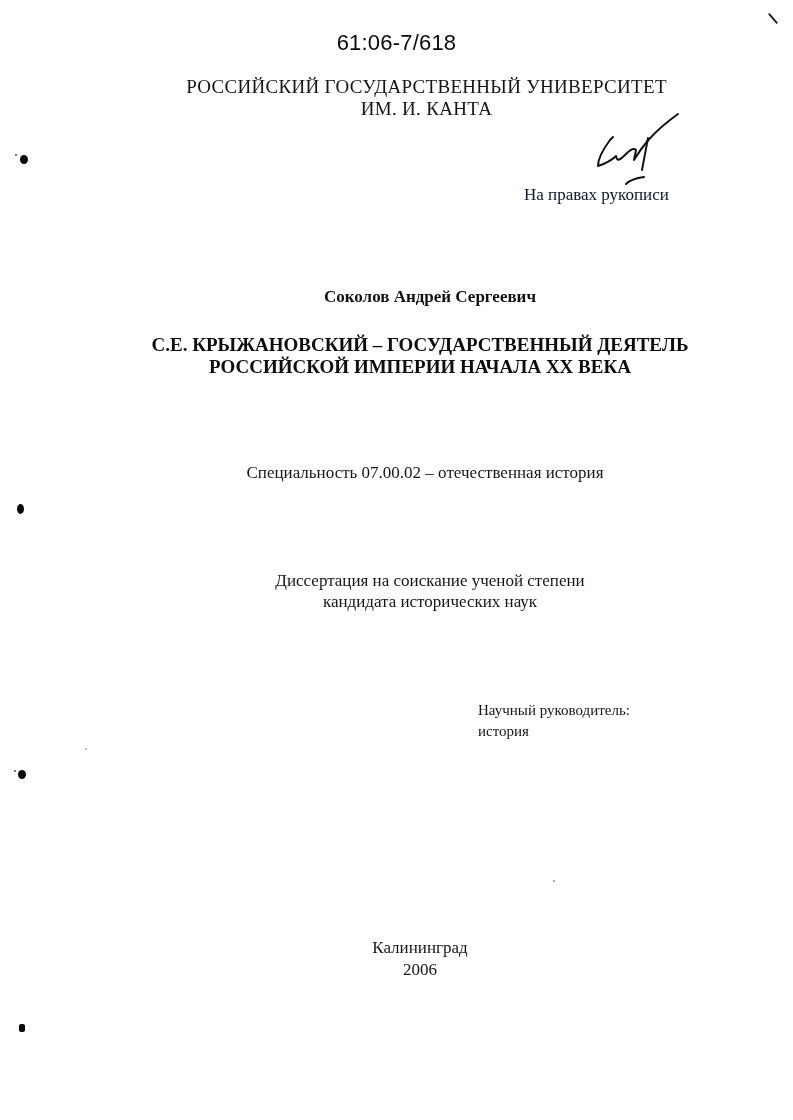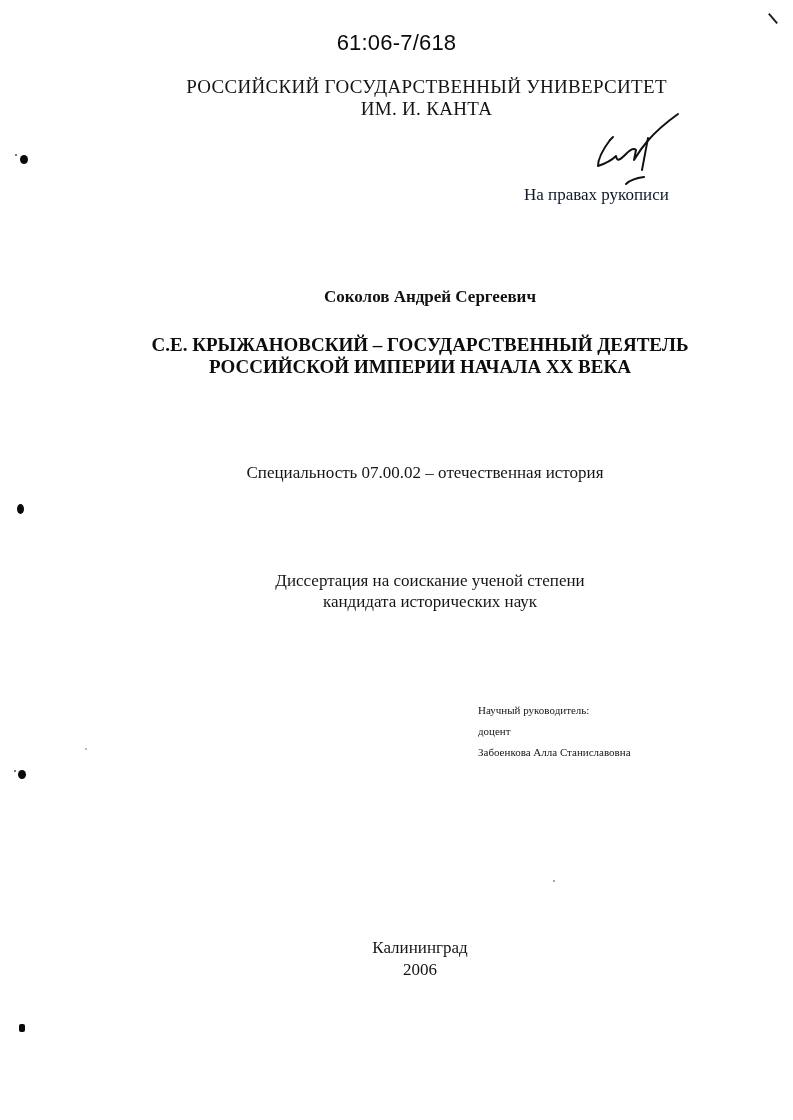--- a/index.html
+++ b/index.html
@@ -64,21 +64,21 @@
     }
     .dissertation {
       left: 0; width: 860px; top: 570px;
       text-align: center;
       font-size: 17px;
       line-height: 21px;
       color: #151515;
     }
     .supervisor {
       left: 478px; top: 700px;
-      font-size: 11px;
+      font-size: 15px;
       line-height: 21px;
       color: #151515;
     }
     .city-year {
       left: 0; width: 840px; top: 937px;
       text-align: center;
       font-size: 17px;
       line-height: 22px;
       color: #151515;
     }
@@ -128,22 +128,21 @@
 
 <div class="abs specialty">Специальность 07.00.02 – отечественная история</div>
 
 <div class="abs dissertation">
   <div>Диссертация на соискание ученой степени</div>
   <div>кандидата исторических наук</div>
 </div>
 
 <div class="abs supervisor">
   <div>Научный руководитель:</div>
-  <div>доцент</div>
-  <div>Забоенкова Алла Станиславовна</div>
+  <div>история</div>
 </div>
 
 <div class="abs city-year">
   <div>Калининград</div>
   <div>2006</div>
 </div>
 
 <div class="abs hole-mark" style="left:20px; top:155px;"></div>
 <div class="abs dot-mark" style="left:15px; top:154px;"></div>
 <div class="abs hole-mark" style="left:17px; top:504px; width:7px; height:10px;"></div>

